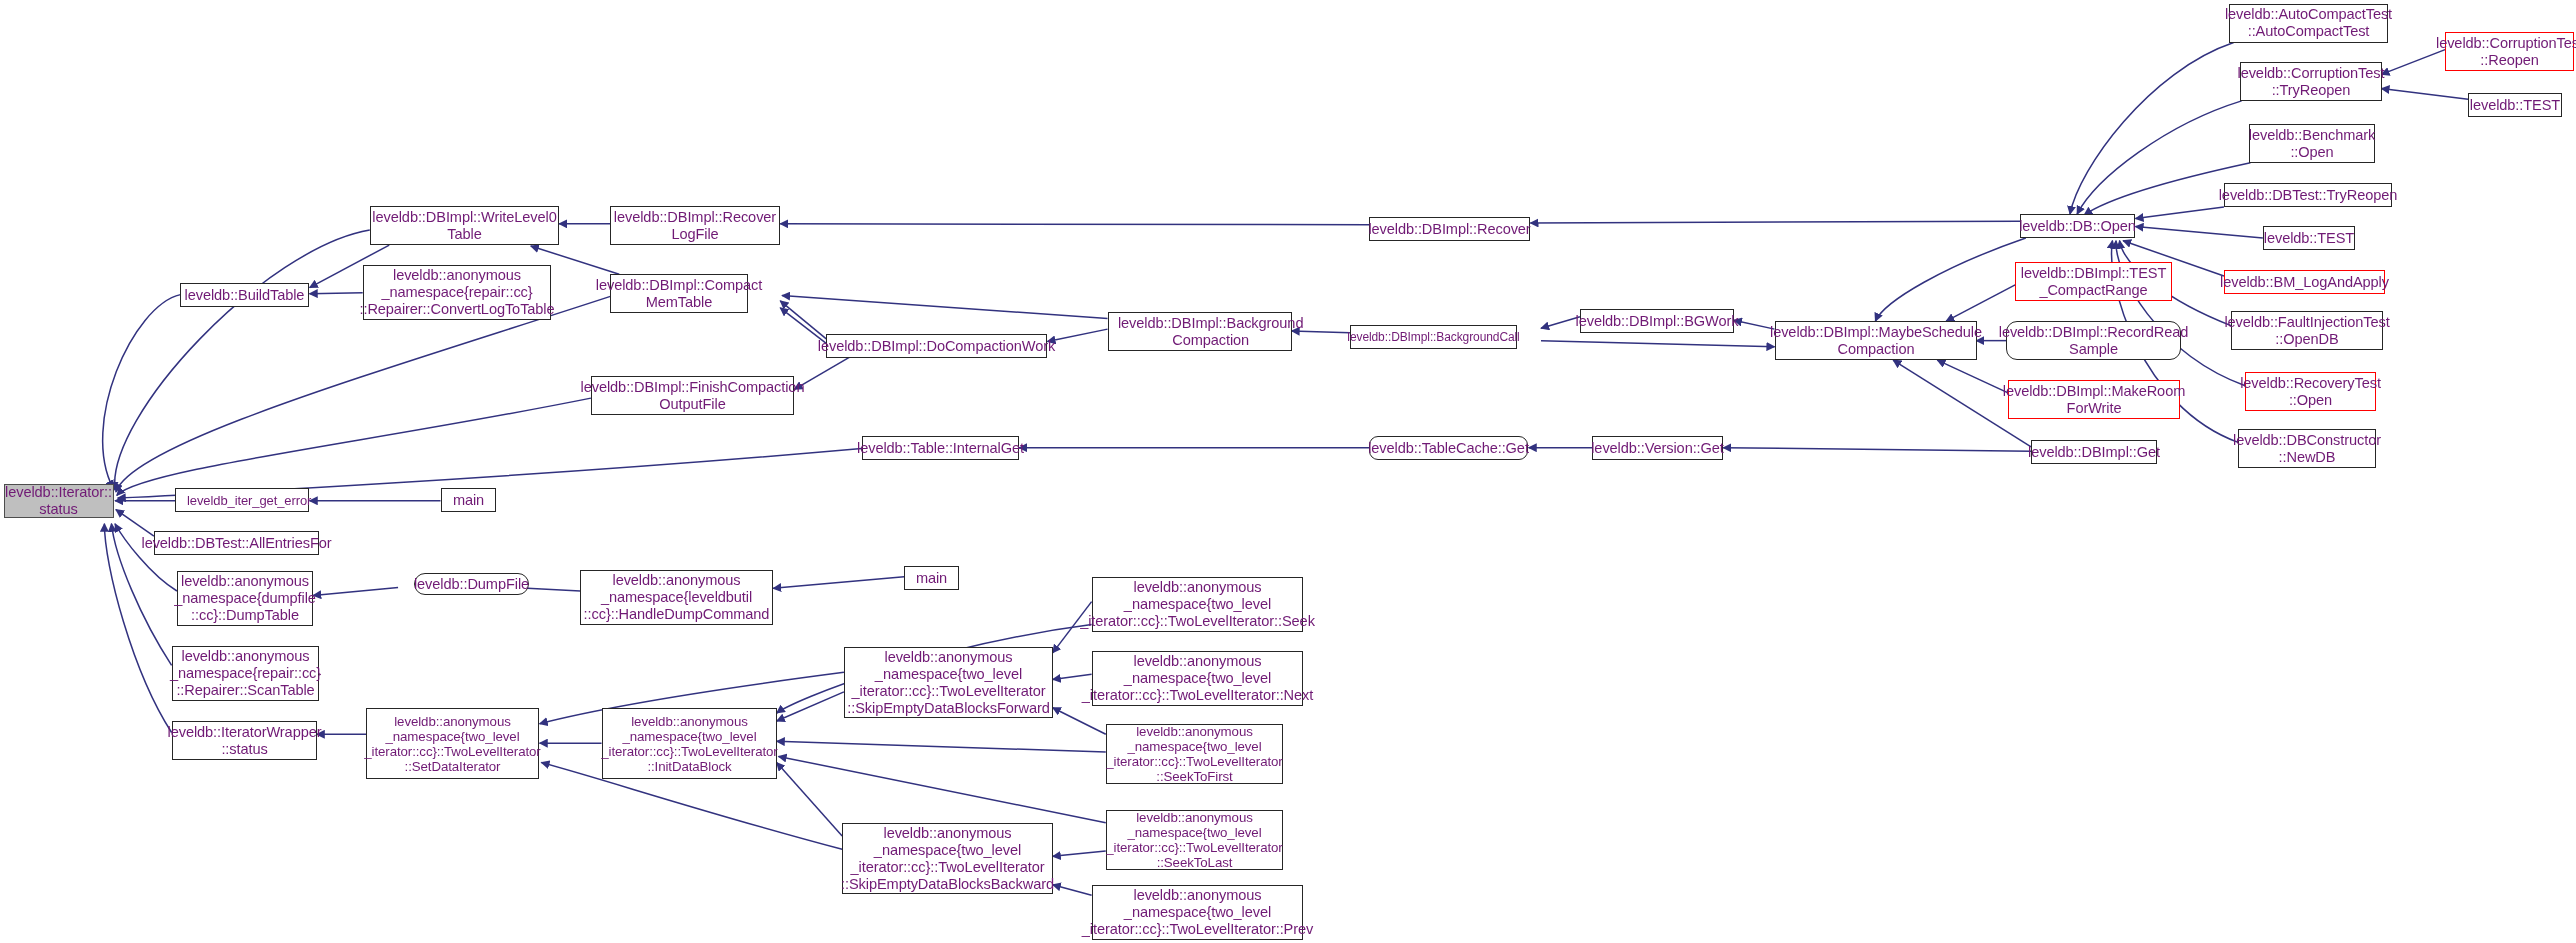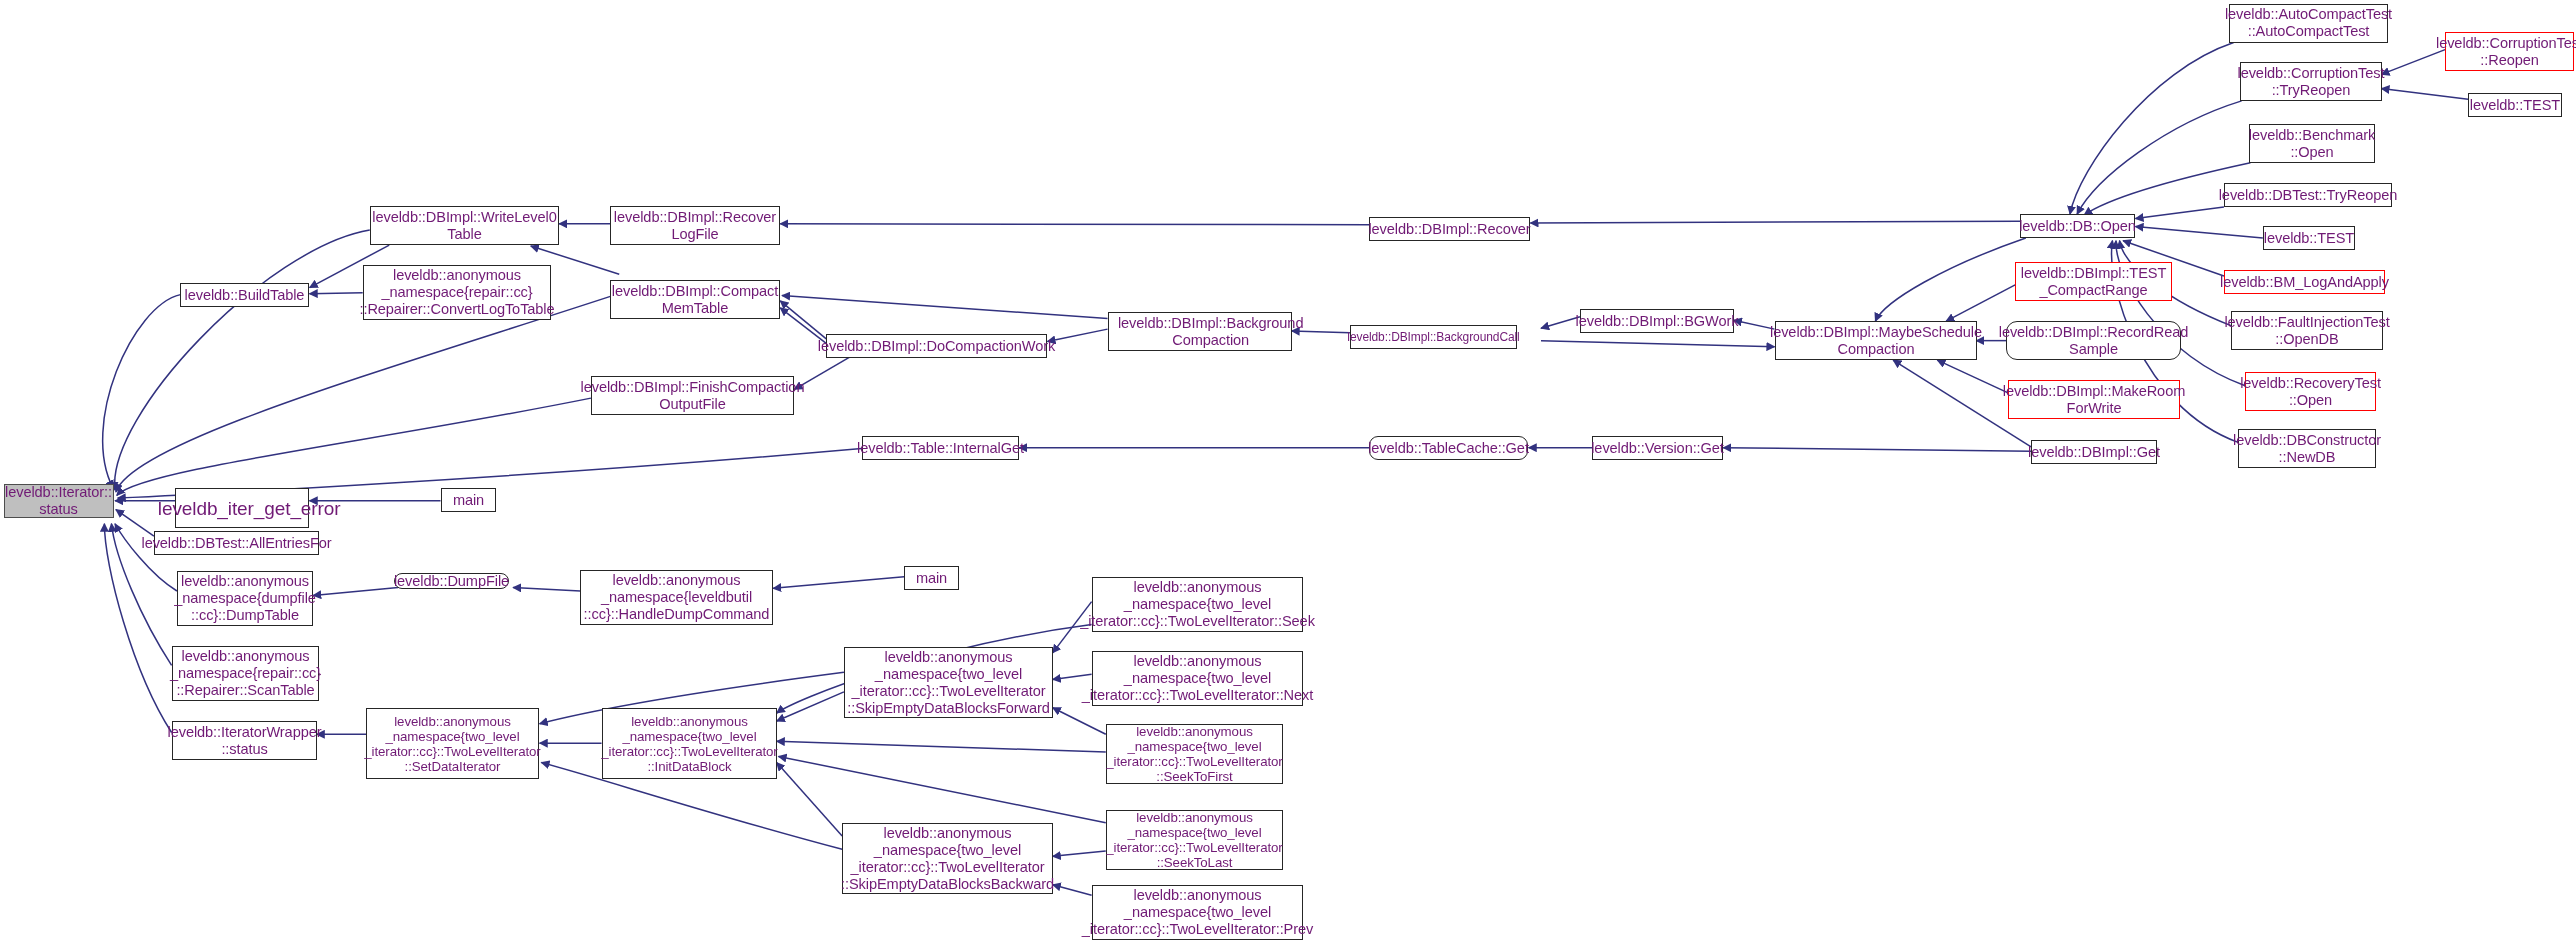--- a/index.html
+++ b/index.html
@@ -119,44 +119,44 @@
         <path d="M1250,850 L878,838" marker-end="url(#arrow)"></path>
         <path d="M1250,930 L880,855" marker-end="url(#arrow)"></path>
         <path d="M1250,962 L1190,968" marker-end="url(#arrow)"></path>
         <path d="M1234,1012 L1190,1000" marker-end="url(#arrow)"></path>
       </g>
   </svg>
   <div id="node-layer">
       <div class="node root" style="left: 3.5px; top: 484px; width: 110px; height: 34px;">leveldb::Iterator::
 status</div>
       <div class="node" style="left: 180px; top: 283px; width: 129px; height: 24px; font-size: 14.6px;">leveldb::BuildTable</div>
-      <div class="node" style="left: 175px; top: 488px; width: 134px; height: 40px; font-size: 19px; padding-left: 17px;">leveldb_iter_get_error</div>
+      <div class="node" style="left: 175px; top: 488px; width: 134px; height: 24px; font-size: 13px; padding-left: 17px;">leveldb_iter_get_error</div>
       <div class="node" style="left: 154px; top: 531px; width: 165px; height: 24px; font-size: 14.6px;">leveldb::DBTest::AllEntriesFor</div>
       <div class="node" style="left: 177px; top: 571px; width: 136px; height: 55px;">leveldb::anonymous
 _namespace{dumpfile
 ::cc}::DumpTable</div>
       <div class="node" style="left: 172px; top: 646px; width: 147px; height: 55px;">leveldb::anonymous
 _namespace{repair::cc}
 ::Repairer::ScanTable</div>
       <div class="node" style="left: 172px; top: 721px; width: 145px; height: 39px;">leveldb::IteratorWrapper
 ::status</div>
       <div class="node" style="left: 441px; top: 488px; width: 55px; height: 24px; font-size: 14.6px;">main</div>
-      <div class="node" style="left: 394px; top: 573px; width: 115px; height: 16px; font-size: 14.6px; border-radius: 11px;">leveldb::DumpFile</div>
+      <div class="node" style="left: 414px; top: 573px; width: 115px; height: 22px; font-size: 14.6px; border-radius: 11px;">leveldb::DumpFile</div>
       <div class="node" style="left: 580px; top: 570px; width: 193px; height: 55px;">leveldb::anonymous
 _namespace{leveldbutil
 ::cc}::HandleDumpCommand</div>
       <div class="node" style="left: 904px; top: 566px; width: 55px; height: 24px; font-size: 14.6px;">main</div>
       <div class="node" style="left: 370px; top: 206px; width: 189px; height: 39px;">leveldb::DBImpl::WriteLevel0
 Table</div>
       <div class="node" style="left: 363px; top: 265px; width: 188px; height: 55px;">leveldb::anonymous
 _namespace{repair::cc}
 ::Repairer::ConvertLogToTable</div>
       <div class="node" style="left: 610px; top: 206px; width: 170px; height: 39px;">leveldb::DBImpl::Recover
 LogFile</div>
-      <div class="node" style="left: 610px; top: 280px; width: 170px; height: 39px;">leveldb::DBImpl::Compact
+      <div class="node" style="left: 610px; top: 274px; width: 138px; height: 39px;">leveldb::DBImpl::Compact
 MemTable</div>
       <div class="node" style="left: 826px; top: 334px; width: 221px; height: 24px; font-size: 14.6px;">leveldb::DBImpl::DoCompactionWork</div>
       <div class="node" style="left: 591px; top: 376px; width: 203px; height: 39px;">leveldb::DBImpl::FinishCompaction
 OutputFile</div>
       <div class="node" style="left: 862px; top: 436px; width: 157px; height: 24px; font-size: 14.6px;">leveldb::Table::InternalGet</div>
       <div class="node" style="left: 1108px; top: 312px; width: 184px; height: 39px; padding-left: 24px;">leveldb::DBImpl::Background
 Compaction</div>
       <div class="node" style="left: 1350px; top: 325px; width: 167px; height: 24px; font-size: 12px;">leveldb::DBImpl::BackgroundCall</div>
       <div class="node" style="left: 1580px; top: 309px; width: 154px; height: 24px; font-size: 14.6px;">leveldb::DBImpl::BGWork</div>
       <div class="node" style="left: 1775px; top: 321px; width: 202px; height: 39px;">leveldb::DBImpl::MaybeSchedule

